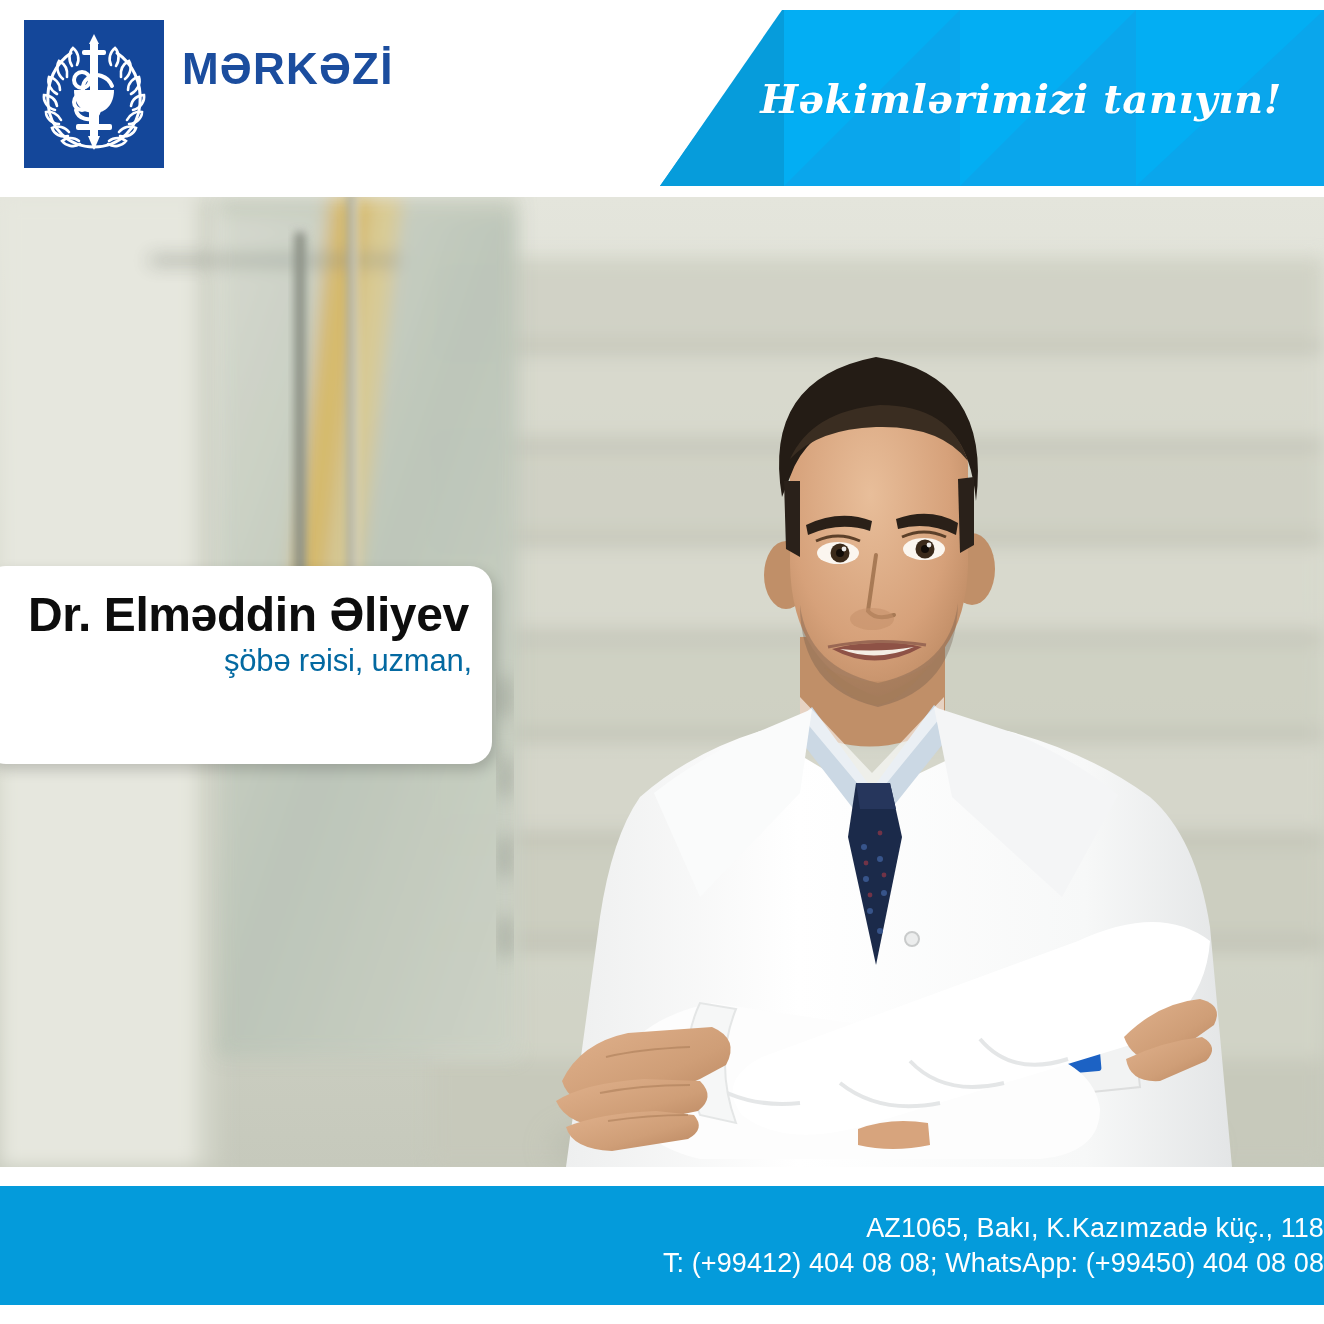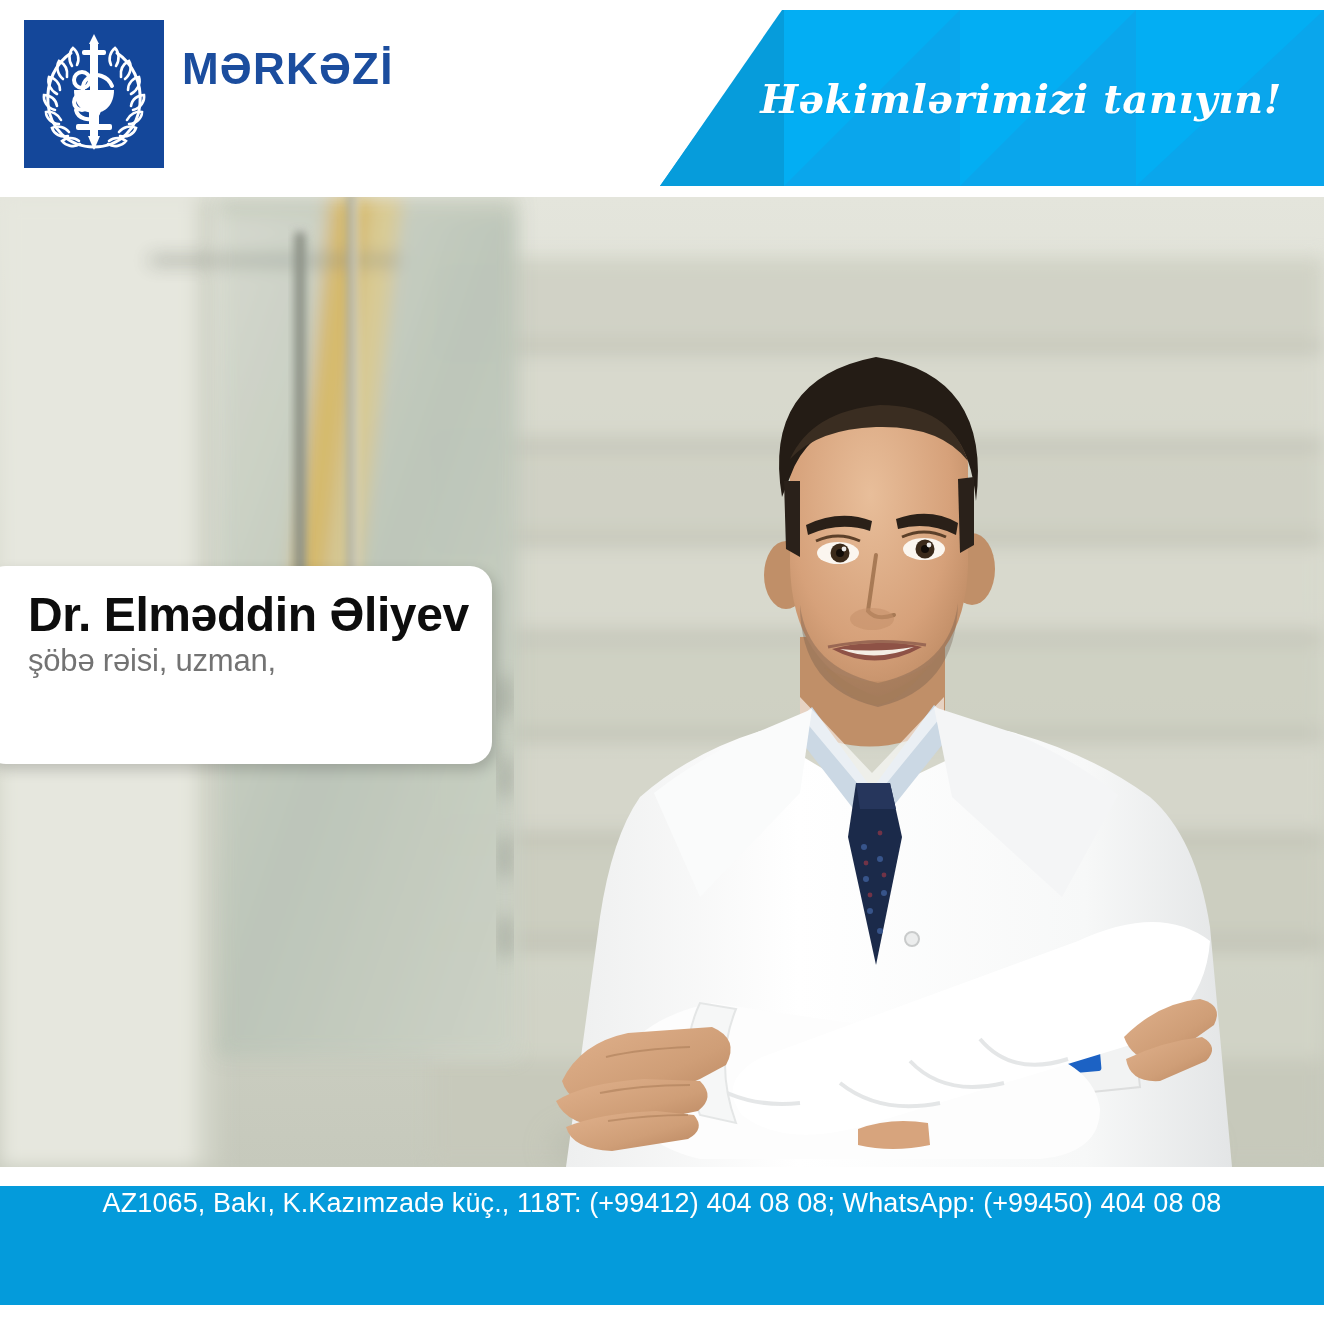--- a/index.html
+++ b/index.html
@@ -112,39 +112,40 @@
   }
   .doctor-name {
     color: #0d0d0d;
     font-weight: bold;
     font-size: 48px;
     line-height: 46px;
     letter-spacing: -0.4px;
     white-space: nowrap;
   }
   .doctor-title {
-    color: #737373;
+    color: #0369a1;
     font-size: 31px;
     line-height: 38px;
     letter-spacing: -0.2px;
     margin-top: 4px;
+    text-align: right;
   }
   .doctor-title-line { display: block; white-space: nowrap; }
 
   
   .footer {
     position: absolute;
     left: 0;
     top: 1186px;
     width: 1324px;
     height: 119px;
     background: #049BDB;
     display: flex;
-    flex-direction: row;
-    align-items: flex-start;
+    flex-direction: column;
+    align-items: flex-end;
     justify-content: center;
   }
   .footer-line {
     color: #ffffff;
     font-size: 27px;
     line-height: 35px;
     letter-spacing: 0.1px;
     white-space: nowrap;
   }
 </style>

